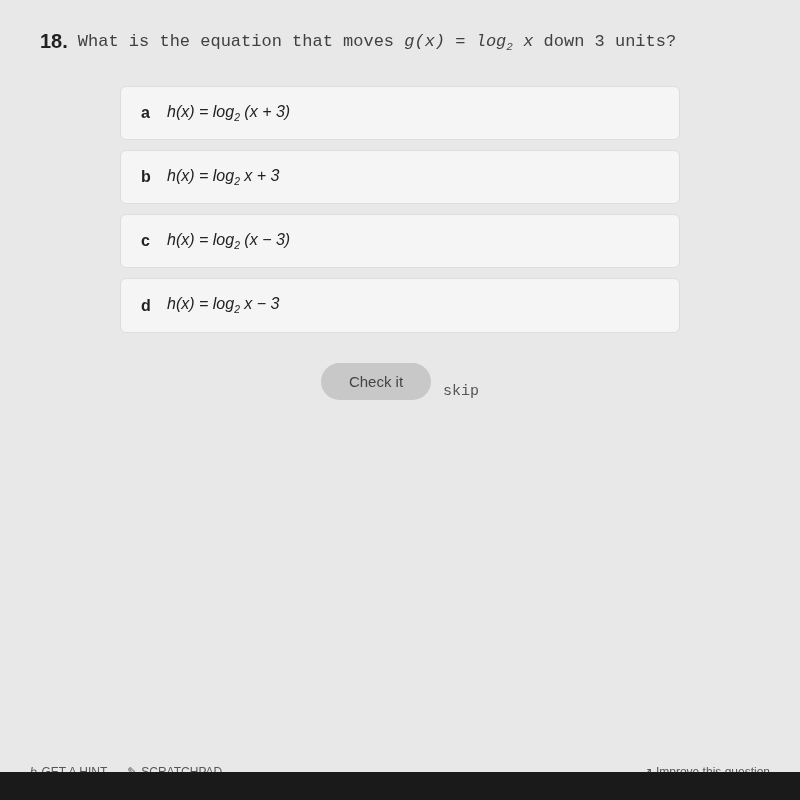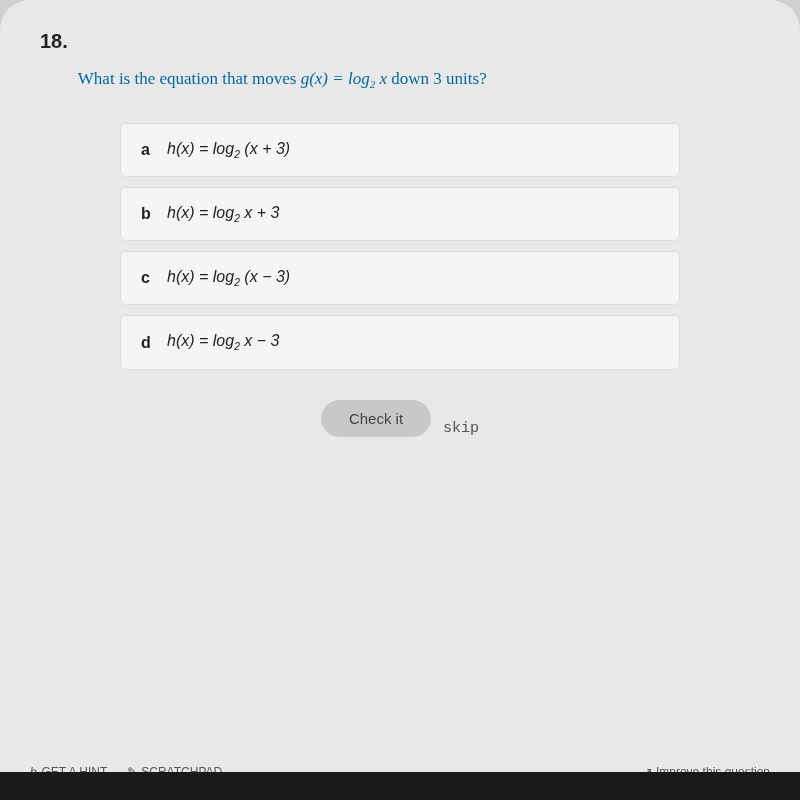--- a/index.html
+++ b/index.html
@@ -17,43 +17,41 @@
     }
 
     .page {
       width: 800px;
       height: 800px;
       background-color: #e8e8e8;
       position: relative;
       display: flex;
       flex-direction: column;
       padding: 30px 40px 20px 40px;
-      border-radius: 30px;
     }
 
     .question-header {
       display: flex;
       align-items: flex-start;
       margin-bottom: 30px;
     }
 
     .question-number {
       font-size: 20px;
       font-weight: bold;
       color: #222;
       margin-right: 10px;
       font-family: Arial, sans-serif;
     }
 
     .question-text {
       font-size: 17px;
-      color: #0369a1;
-      font-family: Liberation Serif, serif;
+      color: #404040;
+      font-family: Liberation Mono, monospace;
       line-height: 1.4;
-      margin-top: 37px;
     }
 
     .math-inline {
       font-style: italic;
     }
 
     .options-container {
       display: flex;
       flex-direction: column;
       gap: 10px;

